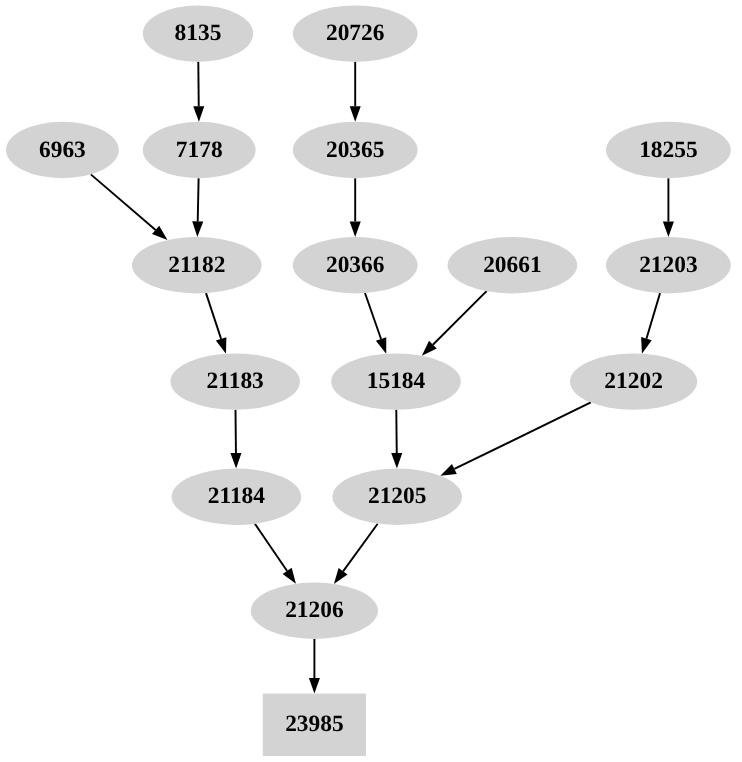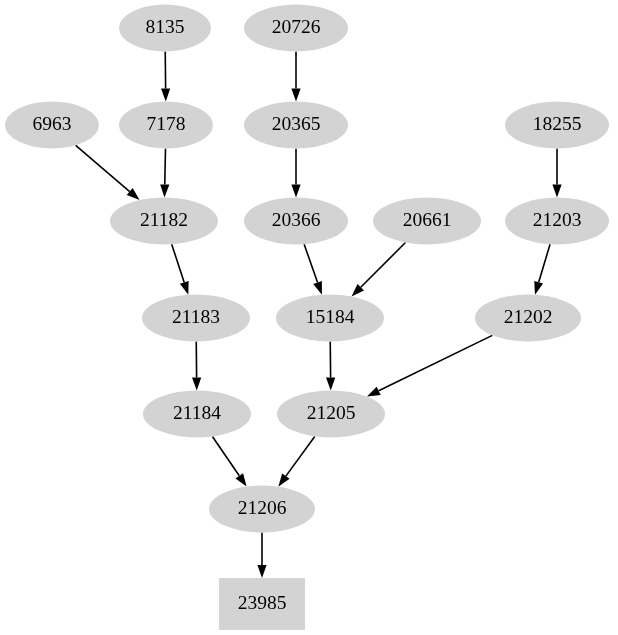--- a/index.html
+++ b/index.html
@@ -12,20 +12,21 @@
     width: 618px;
     height: 635px;
     font-family: "Liberation Serif", "DejaVu Serif", serif;
     overflow: hidden;
   }
   #graph-canvas {
     position: relative;
     width: 618px;
     height: 635px;
     background: #ffffff;
+    font-weight: bold;
   }
   svg.graph-svg {
     position: absolute;
     top: 0;
     left: 0;
     width: 618px;
     height: 635px;
     display: block;
   }
   .node-shape {

